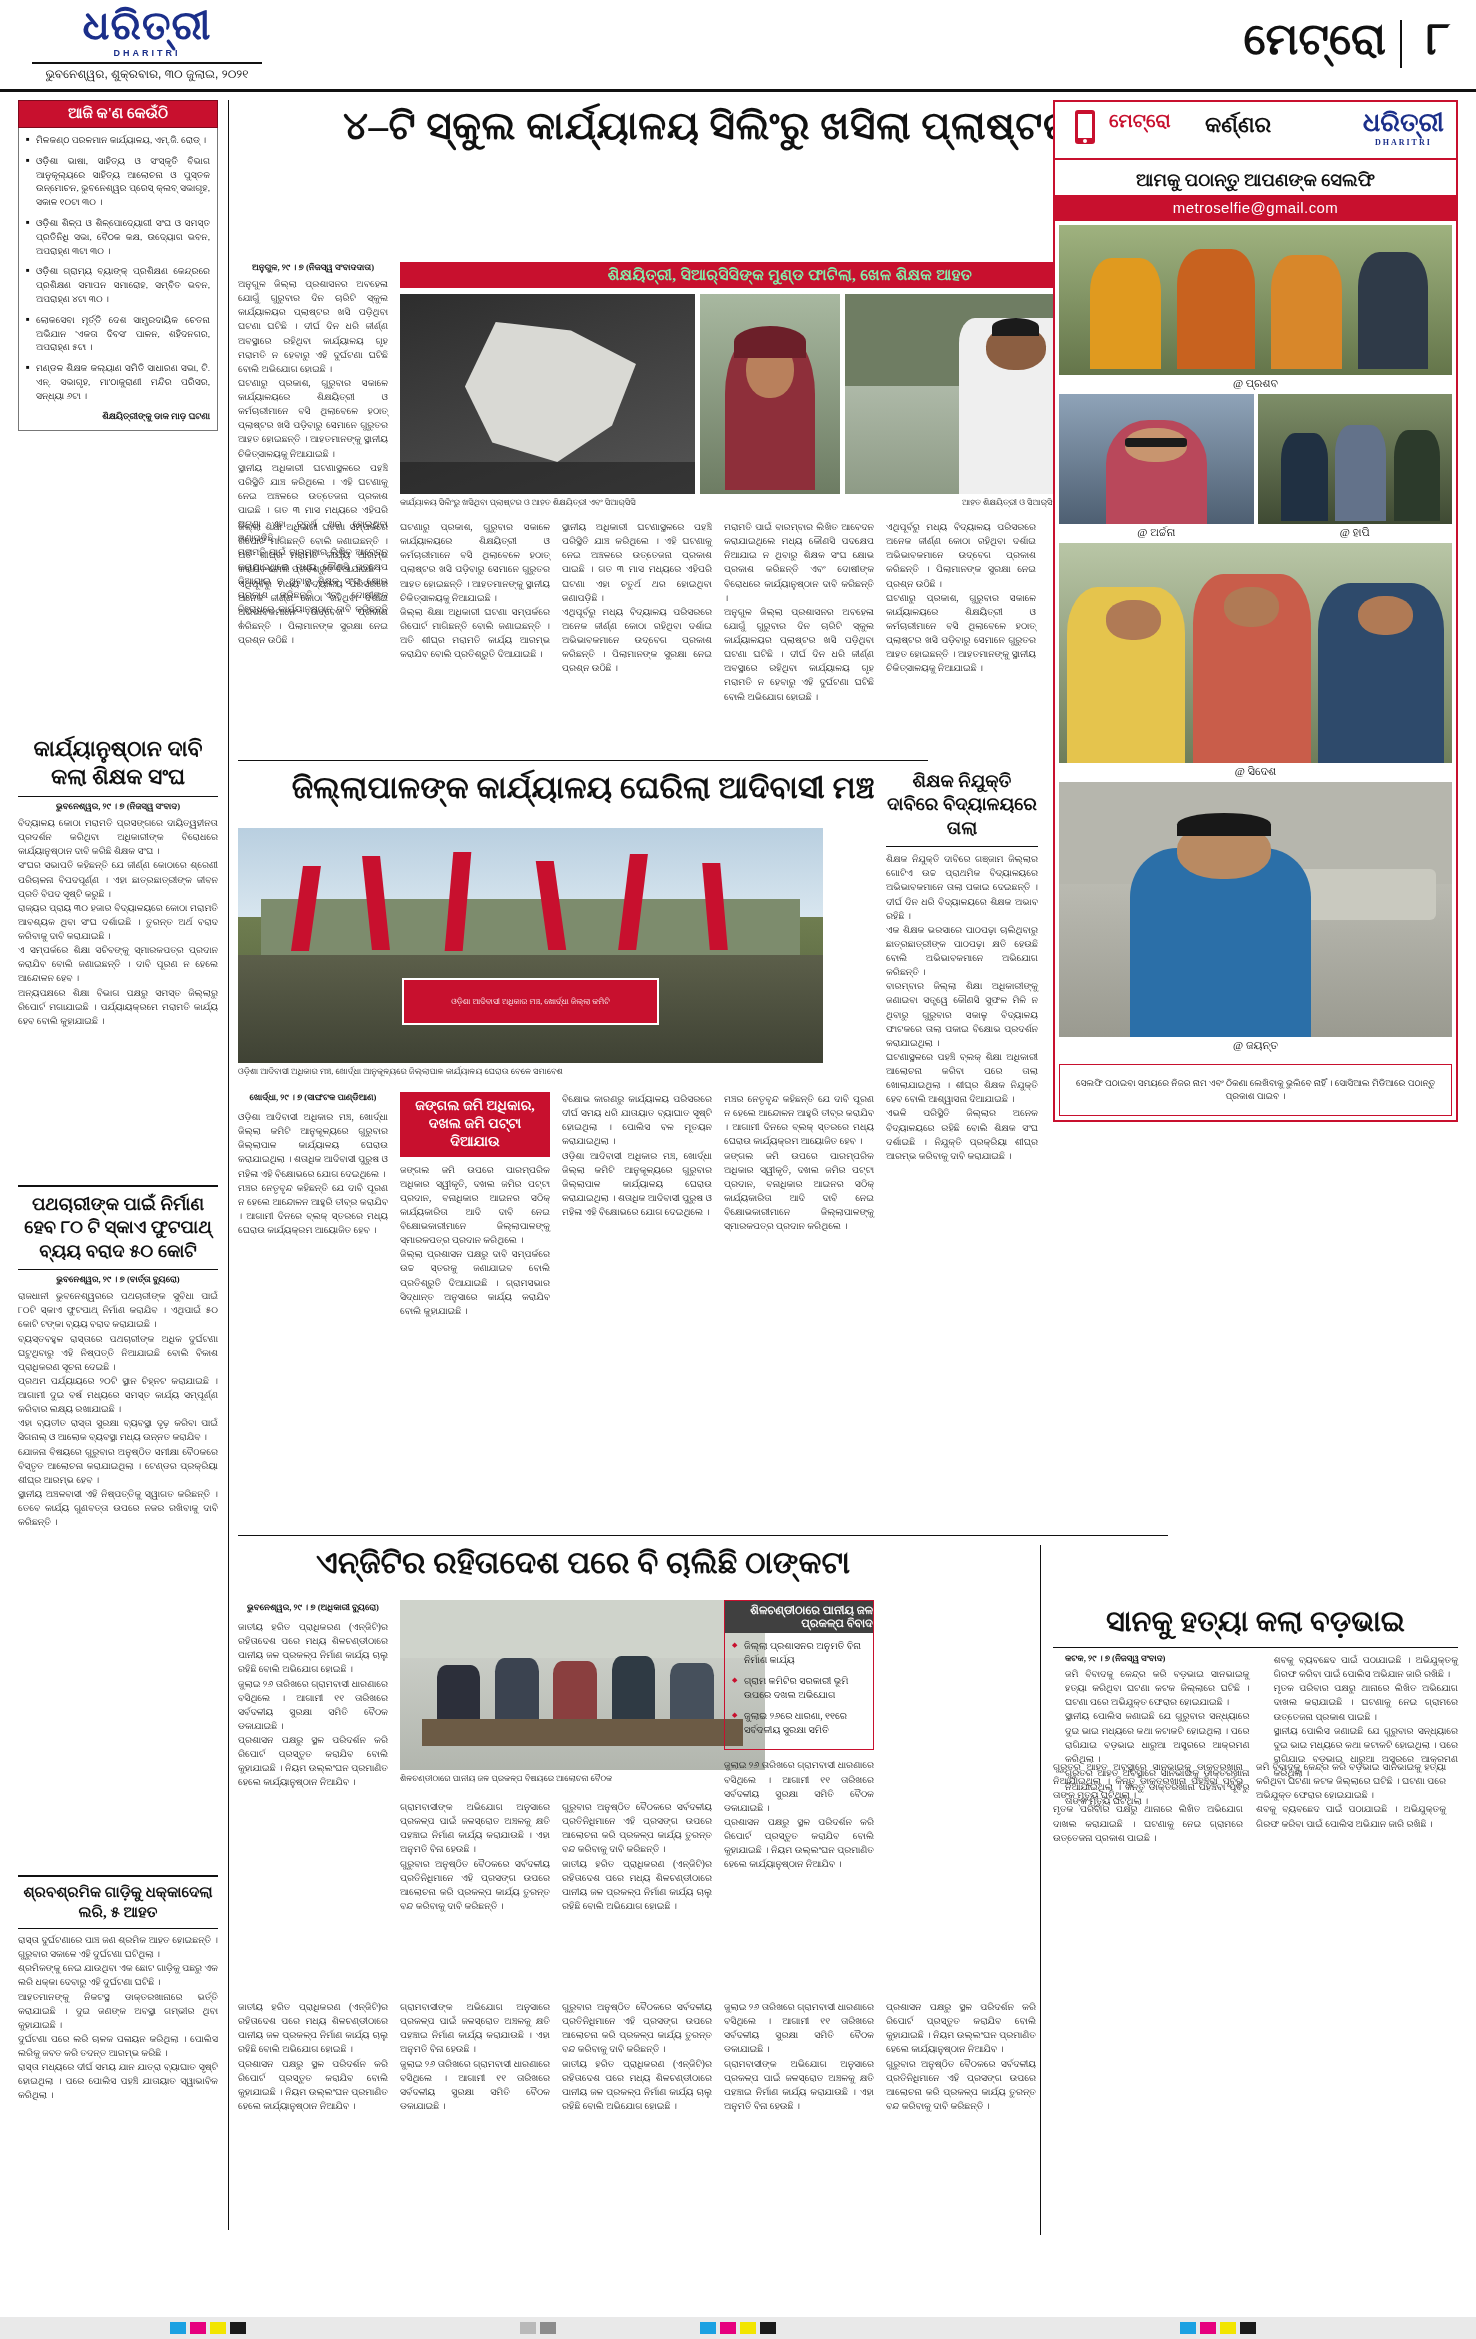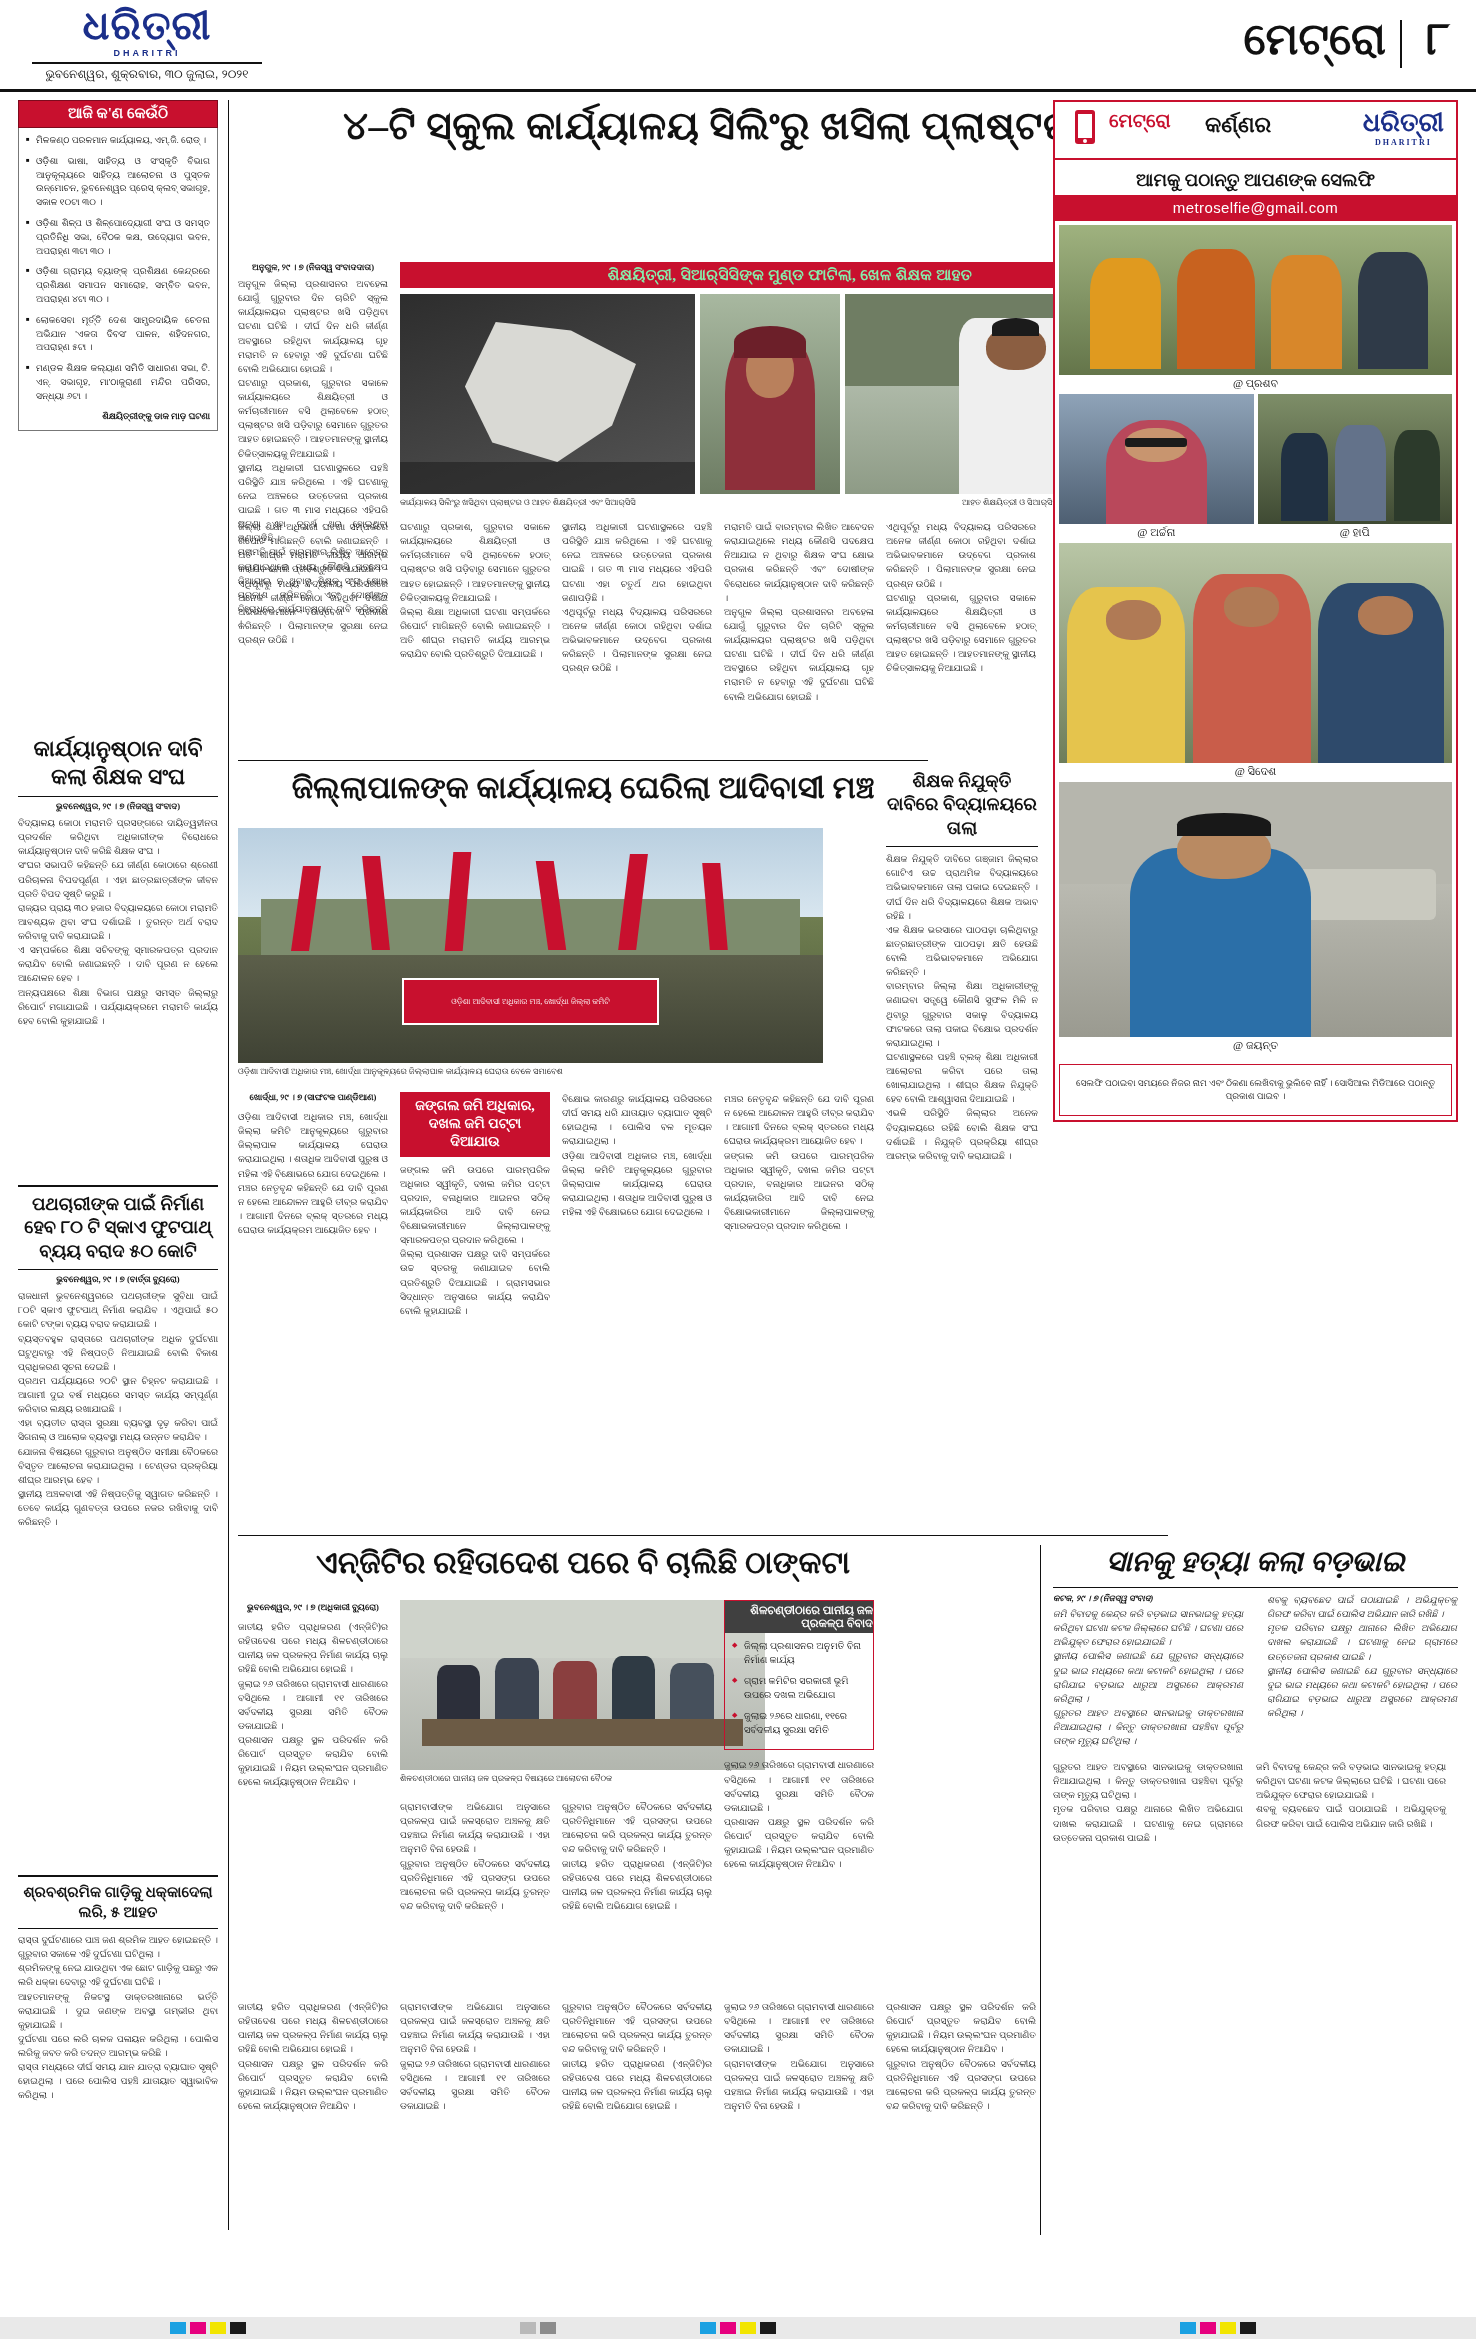--- a/index.html
+++ b/index.html
@@ -351,24 +351,24 @@
     <div class="bullet-box">
       <div class="bb-title">ଶିଳଚଣ୍ଡୀଠାରେ ପାନୀୟ ଜଳ ପ୍ରକଳ୍ପ ବିବାଦ</div>
       <div class="bullet-li">ଜିଲ୍ଲା ପ୍ରଶାସନର ଅନୁମତି ବିନା ନିର୍ମାଣ କାର୍ଯ୍ୟ</div>
       <div class="bullet-li">ଗ୍ରାମ କମିଟିର ସରକାରୀ ଭୂମି ଉପରେ ଦଖଲ ଅଭିଯୋଗ</div>
       <div class="bullet-li">ଜୁଲାଇ ୨୬ରେ ଧାରଣା, ୧୧ରେ ସର୍ବଦଳୀୟ ସୁରକ୍ଷା ସମିତି</div>
     </div>
     <div class="col-text" style="margin-top:8px;">ଜୁଲାଇ ୨୬ ତାରିଖରେ ଗ୍ରାମବାସୀ ଧାରଣାରେ ବସିଥିଲେ । ଆଗାମୀ ୧୧ ତାରିଖରେ ସର୍ବଦଳୀୟ ସୁରକ୍ଷା ସମିତି ବୈଠକ ଡକାଯାଇଛି ।</div>
     <div class="col-text">ପ୍ରଶାସନ ପକ୍ଷରୁ ସ୍ଥଳ ପରିଦର୍ଶନ କରି ରିପୋର୍ଟ ପ୍ରସ୍ତୁତ କରାଯିବ ବୋଲି କୁହାଯାଇଛି । ନିୟମ ଉଲ୍ଲଂଘନ ପ୍ରମାଣିତ ହେଲେ କାର୍ଯ୍ୟାନୁଷ୍ଠାନ ନିଆଯିବ ।</div>
   </div>
 
-  <div style="position:absolute;left:1053px;top:1545px;width:405px;font-style:italic;">
+  <div style="position:absolute;left:1053px;top:1605px;width:405px;">
     <div class="hl" style="font-size:29px;">ସାନକୁ ହତ୍ୟା କଲା ବଡ଼ଭାଇ</div>
     <div style="border-top:1px solid #111;margin:8px 0 5px;"></div>
-    <div style="display:flex;gap:24px;">
+    <div style="display:flex;gap:24px;margin-left:12px;">
       <div style="width:190px;">
         <div class="byline" style="text-align:left;">କଟକ, ୨୯ । ୭ (ନିଜସ୍ୱ ସଂବାଦ)</div>
         <div class="col-text" style="margin-top:3px;">ଜମି ବିବାଦକୁ କେନ୍ଦ୍ର କରି ବଡ଼ଭାଇ ସାନଭାଇକୁ ହତ୍ୟା କରିଥିବା ଘଟଣା କଟକ ଜିଲ୍ଲାରେ ଘଟିଛି । ଘଟଣା ପରେ ଅଭିଯୁକ୍ତ ଫେରାର ହୋଇଯାଇଛି ।</div>
         <div class="col-text">ସ୍ଥାନୀୟ ପୋଲିସ ଜଣାଇଛି ଯେ ଗୁରୁବାର ସନ୍ଧ୍ୟାରେ ଦୁଇ ଭାଇ ମଧ୍ୟରେ କଥା କଟାକଟି ହୋଇଥିଲା । ପରେ ରାଗିଯାଇ ବଡ଼ଭାଇ ଧାରୁଆ ଅସ୍ତ୍ରରେ ଆକ୍ରମଣ କରିଥିଲା ।</div>
         <div class="col-text">ଗୁରୁତର ଆହତ ଅବସ୍ଥାରେ ସାନଭାଇକୁ ଡାକ୍ତରଖାନା ନିଆଯାଇଥିଲା । କିନ୍ତୁ ଡାକ୍ତରଖାନା ପହଞ୍ଚିବା ପୂର୍ବରୁ ତାଙ୍କ ମୃତ୍ୟୁ ଘଟିଥିଲା ।</div>
       </div>
       <div style="width:190px;">
         <div class="col-text">ଶବକୁ ବ୍ୟବଛେଦ ପାଇଁ ପଠାଯାଇଛି । ଅଭିଯୁକ୍ତକୁ ଗିରଫ କରିବା ପାଇଁ ପୋଲିସ ଅଭିଯାନ ଜାରି ରଖିଛି ।</div>
         <div class="col-text">ମୃତକ ପରିବାର ପକ୍ଷରୁ ଥାନାରେ ଲିଖିତ ଅଭିଯୋଗ ଦାଖଲ କରାଯାଇଛି । ଘଟଣାକୁ ନେଇ ଗ୍ରାମରେ ଉତ୍ତେଜନା ପ୍ରକାଶ ପାଇଛି ।</div>
         <div class="col-text">ସ୍ଥାନୀୟ ପୋଲିସ ଜଣାଇଛି ଯେ ଗୁରୁବାର ସନ୍ଧ୍ୟାରେ ଦୁଇ ଭାଇ ମଧ୍ୟରେ କଥା କଟାକଟି ହୋଇଥିଲା । ପରେ ରାଗିଯାଇ ବଡ଼ଭାଇ ଧାରୁଆ ଅସ୍ତ୍ରରେ ଆକ୍ରମଣ କରିଥିଲା ।</div>

